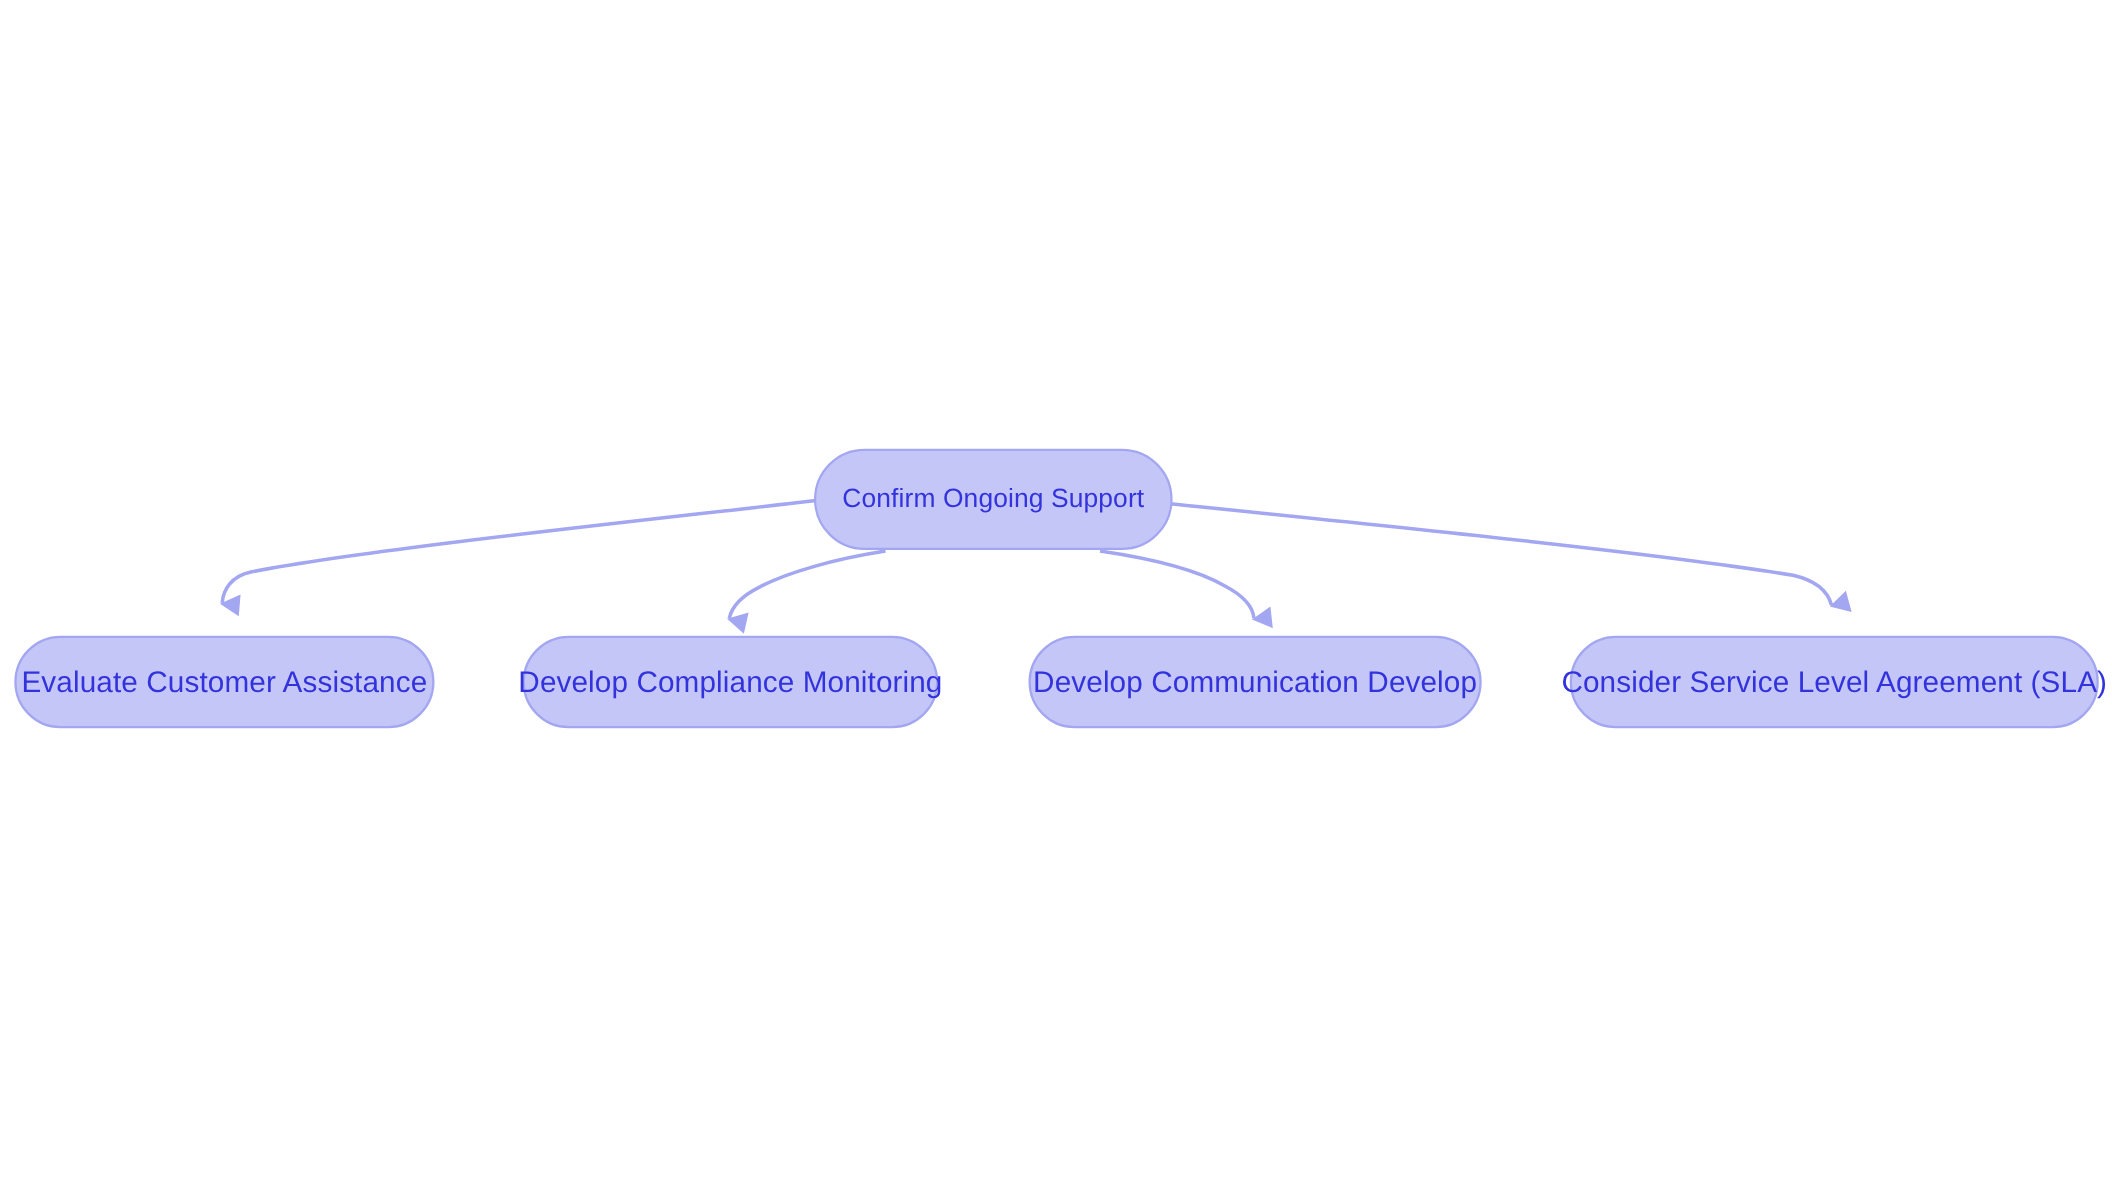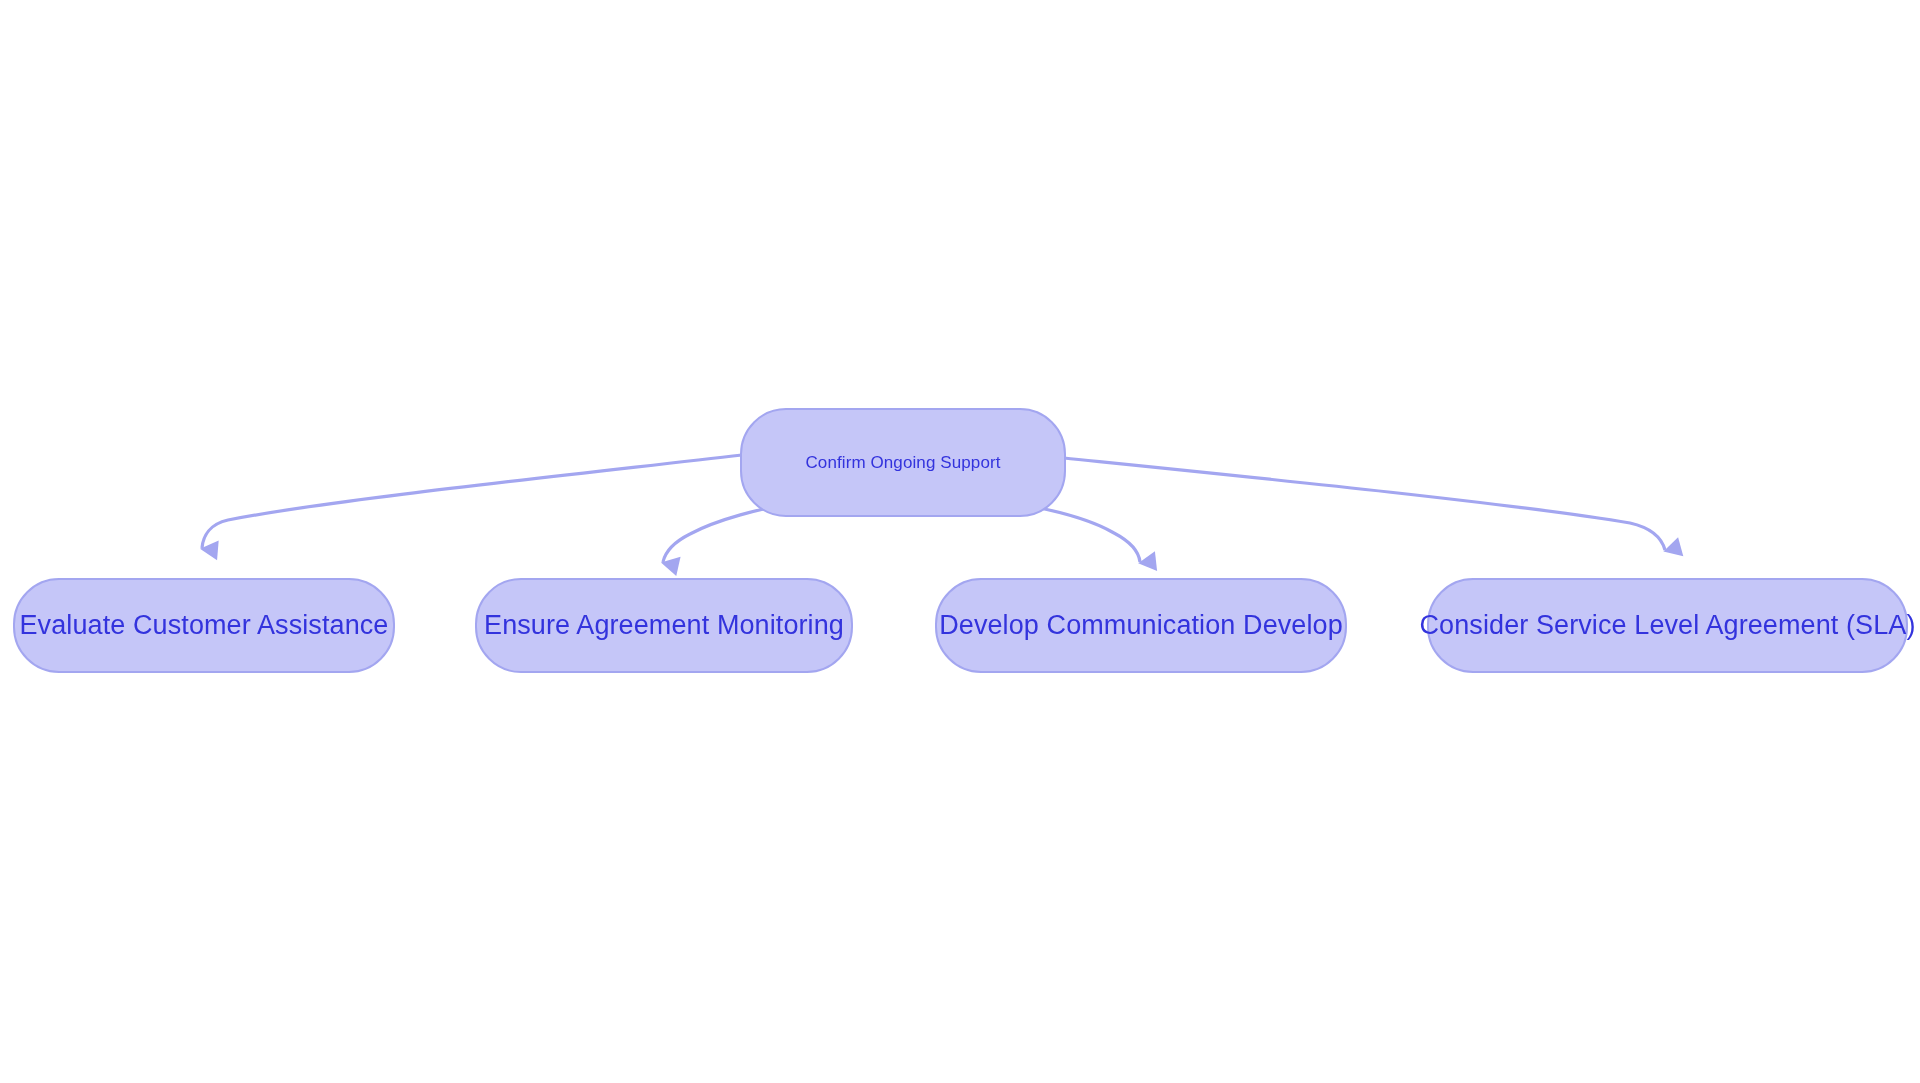--- a/index.html
+++ b/index.html
@@ -42,27 +42,27 @@
   }
   .node-label {
     display: block;
     color: #3333dd;
     line-height: 1;
   }
   .node-root {
     left: 740px;
     top: 408px;
     width: 326px;
-    height: 109px;
+    height: 92px;
     border-radius: 46px;
-    font-size: 17px;
+    font-size: 24px;
   }
   .node-child {
     top: 578px;
-    height: 95px;
+    height: 84px;
     border-radius: 46px;
     font-size: 27px;
   }
   .child-0 { left: 13px;   width: 382px; }
   .child-1 { left: 475px;  width: 378px; }
   .child-2 { left: 935px;  width: 412px; }
   .child-3 { left: 1427px; width: 481px; }
 </style>
 </head>
 <body>
@@ -87,21 +87,21 @@
 
   <div class="node node-root">
     <span class="node-label">Confirm Ongoing Support</span>
   </div>
 
   <div class="node node-child child-0">
     <span class="node-label">Evaluate Customer Assistance</span>
   </div>
 
   <div class="node node-child child-1">
-    <span class="node-label">Ensure Agreement Monitoring</span>
+    <span class="node-label">Develop Compliance Monitoring</span>
   </div>
 
   <div class="node node-child child-2">
     <span class="node-label">Develop Communication Develop</span>
   </div>
 
   <div class="node node-child child-3">
     <span class="node-label">Consider Service Level Agreement (SLA)</span>
   </div>
 

